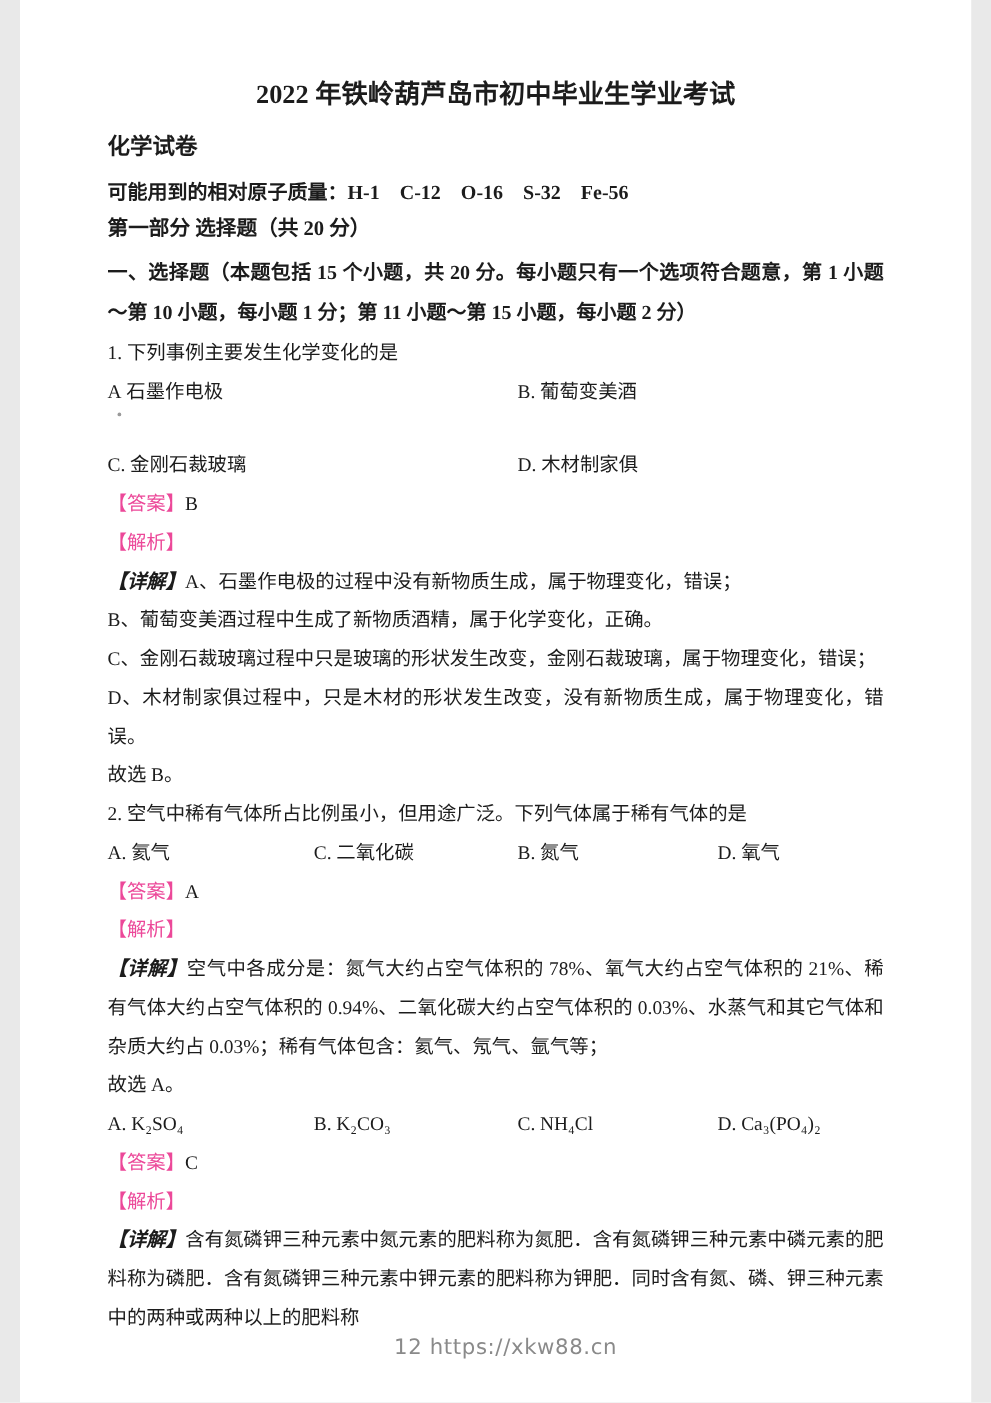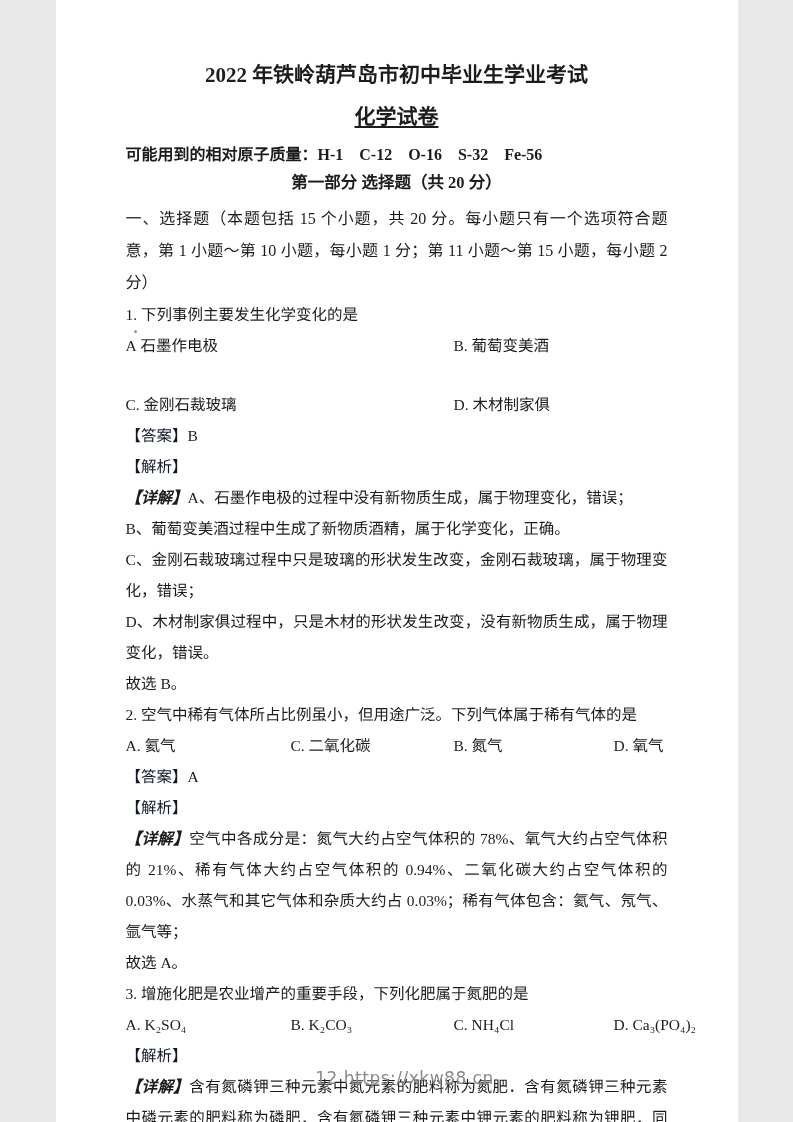--- a/index.html
+++ b/index.html
@@ -1,53 +1,53 @@
 <!DOCTYPE html>
 <html lang="zh-CN"><head>
 <meta charset="utf-8">
 <style>
   html,body{margin:0;padding:0;background:#e9e9e9;}
   .page{
     position:relative;
-    width:682px;height:1122px;
+    width:761px;height:1122px;
     margin:0 auto;
     background:#ffffff;
     overflow:hidden;
     box-sizing:border-box;
     padding:60px 70px 0 70px;
     font-family:"Liberation Serif","DejaVu Serif",serif;
     color:#1c1c1c;
     font-size:15.5px;
   }
   .title{
     text-align:center;font-weight:bold;font-size:21px;line-height:30px;margin:0;
   }
   .subtitle{
-    text-align:center;font-weight:bold;font-size:21px;line-height:30px;margin:12px 0 0 0;text-decoration:underline;
+    font-weight:bold;font-size:18px;line-height:30px;margin:12px 0 0 0;
   }
   .atomic{
     font-weight:bold;font-size:16px;line-height:26px;margin:10px 0 0 0;
   }
   .part-heading{
-    text-align:center;font-weight:bold;font-size:16.5px;line-height:26px;margin:2px 0 0 0;
+    font-weight:bold;font-size:16.5px;line-height:26px;margin:2px 0 0 0;
   }
   .intro{
-    font-weight:normal;font-size:16px;line-height:32px;margin:7px 0 0 0;text-align:justify;
+    font-weight:bold;font-size:16px;line-height:32px;margin:7px 0 0 0;text-align:justify;
   }
   .line{
     margin:0;line-height:31px;text-align:justify;
   }
   .opts-2col{
     display:grid;grid-template-columns:328px 1fr;row-gap:28px;line-height:31px;
   }
   .opts-4col{
     display:grid;grid-template-columns:165px 163px 160px 1fr;line-height:31px;
   }
   .opt{white-space:nowrap;}
-  .blue{color:#0f172a;margin-top:15px;}
+  .blue{color:#ec4899;margin-top:15px;}
   .detail-label{font-weight:bold;font-style:italic;}
   .footer{
     position:absolute;left:16px;right:0;bottom:34px;
     text-align:center;
     font-family:"DejaVu Sans","Liberation Sans",sans-serif;
     font-size:17px;color:#8a8a8a;letter-spacing:.5px;
   }
   .speck{
     position:absolute;left:78px;top:330px;width:3px;height:3px;background:#9a9a9a;border-radius:50%;
   }
@@ -88,27 +88,27 @@
       <span class="opt">B. 氮气</span>
       <span class="opt">D. 氧气</span>
     </div>
     <p class="line"><span class="blue">【答案】</span><span>A</span></p>
     <p class="line"><span class="blue">【解析】</span></p>
     <p class="line"><span class="detail-label">【详解】</span><span>空气中各成分是：氮气大约占空气体积的 78%、氧气大约占空气体积的 21%、稀有气体大约占空气体积的 0.94%、二氧化碳大约占空气体积的 0.03%、水蒸气和其它气体和杂质大约占 0.03%；稀有气体包含：氦气、氖气、氩气等；</span></p>
     <p class="line">故选 A。</p>
   </div>
 
   <div>
-    <p class="line">3. 增施化肥是农业增产的重要手段，下列化肥属于氮肥的是</p>
     <div class="opts-4col">
       <span class="opt">A. K₂SO₄</span>
       <span class="opt">B. K₂CO₃</span>
       <span class="opt">C. NH₄Cl</span>
       <span class="opt">D. Ca₃(PO₄)₂</span>
     </div>
+    <p class="line"><span class="blue">【答案】</span><span>C</span></p>
     <p class="line"><span class="blue">【解析】</span></p>
     <p class="line"><span class="detail-label">【详解】</span><span>含有氮磷钾三种元素中氮元素的肥料称为氮肥．含有氮磷钾三种元素中磷元素的肥料称为磷肥．含有氮磷钾三种元素中钾元素的肥料称为钾肥．同时含有氮、磷、钾三种元素中的两种或两种以上的肥料称</span></p>
   </div>
 
   <span class="speck"></span>
 
   <div class="footer">12 https://xkw88.cn</div>
 </div>
 
 </body></html>

